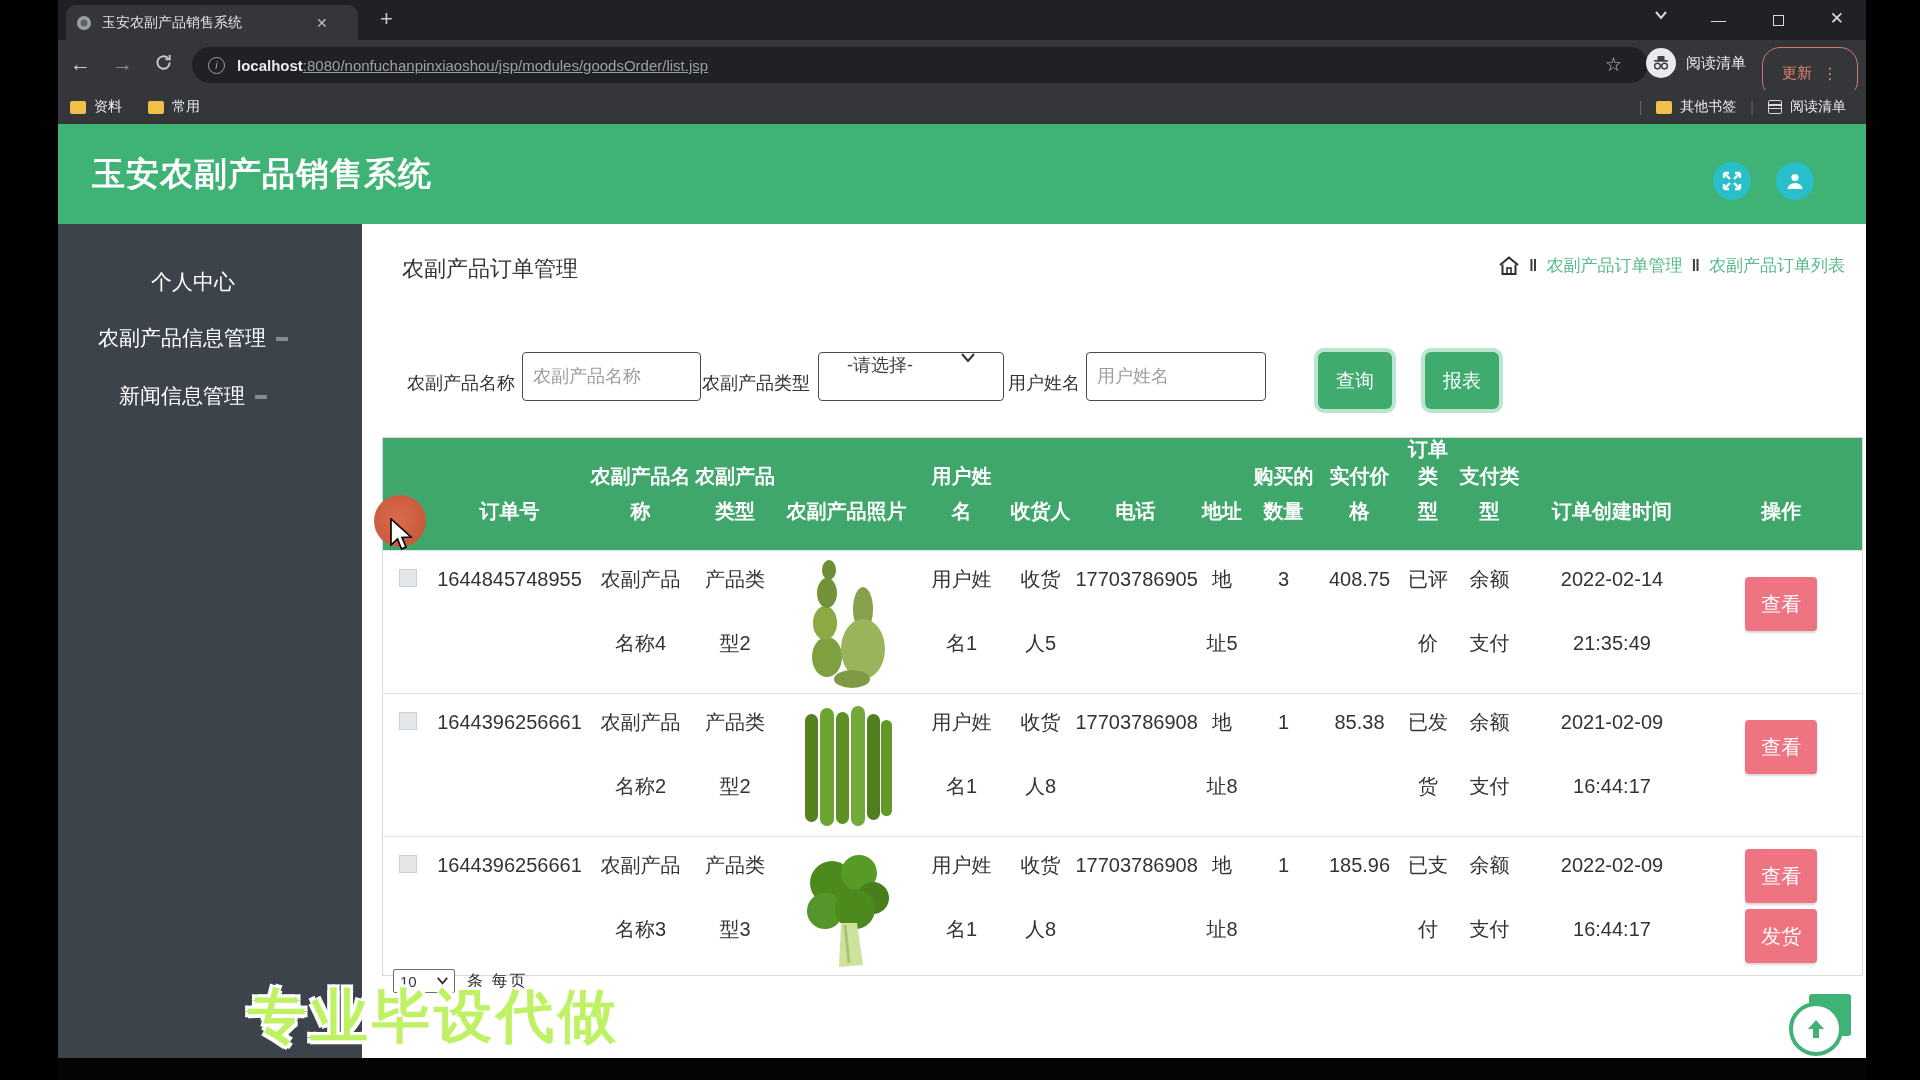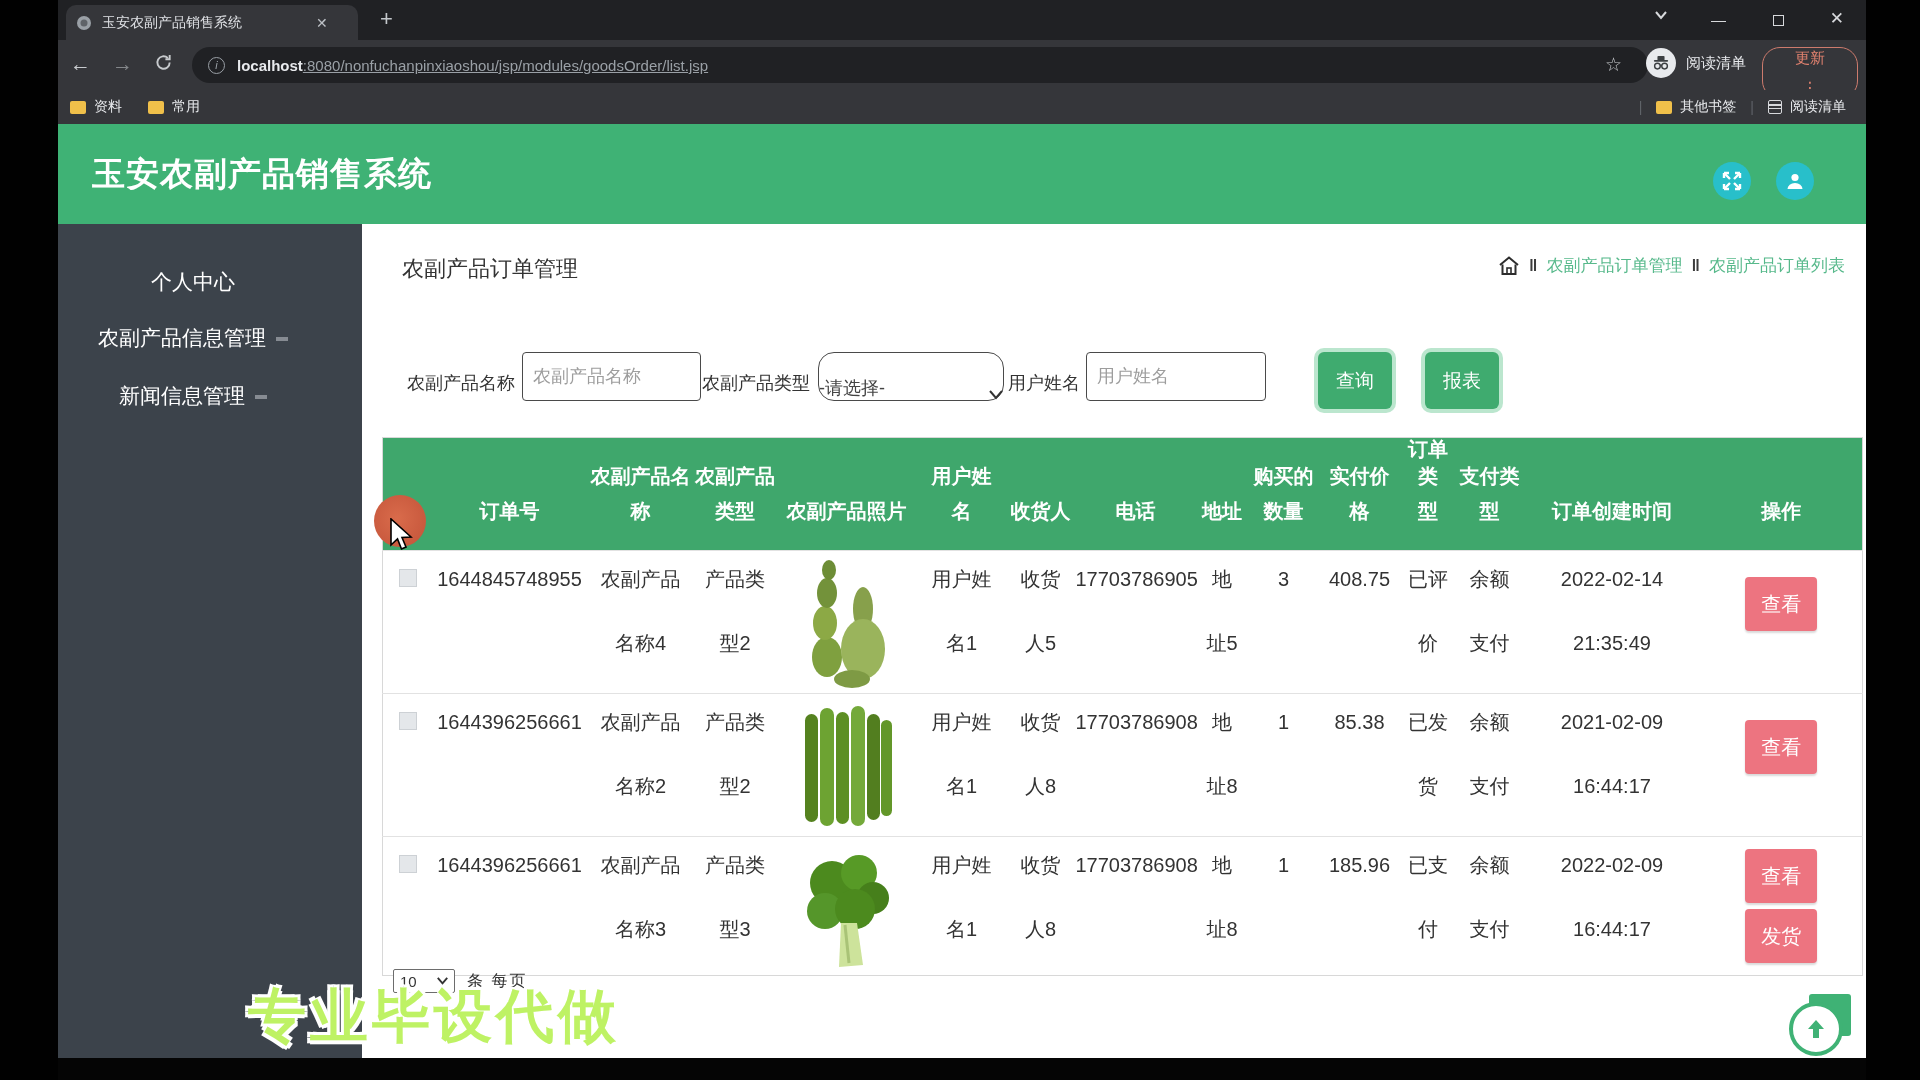--- a/index.html
+++ b/index.html
@@ -29,21 +29,21 @@
            background:var(--chrome-dark);display:flex;align-items:center;padding:0 16px;}
   .info-i{width:17px;height:17px;border:1.5px solid #9aa0a6;border-radius:50%;color:#9aa0a6;
           font-size:11px;display:flex;align-items:center;justify-content:center;font-style:italic;flex:none;}
   #urlpill .host{color:#e8eaed;font-size:15px;font-weight:700;margin-left:12px;}
   #urlpill .rest{color:#9aa0a6;font-size:15px;text-decoration:underline;}
   .star{position:absolute;right:244px;top:13px;color:#c7cacd;font-size:19px;}
   #incog{position:absolute;right:120px;top:8px;display:flex;align-items:center;}
   #incog .badge{width:30px;height:30px;border-radius:50%;background:#e8eaed;display:flex;align-items:center;justify-content:center;}
   #incog .lbl{color:#e8eaed;font-size:15px;margin-left:10px;}
   #updatepill{position:absolute;right:8px;top:7px;width:96px;height:52px;border:1.5px solid #cd7b6d;
-              border-radius:18px;display:flex;align-items:center;justify-content:center;gap:10px;flex-direction:column;}
+              border-radius:18px;display:flex;align-items:center;justify-content:center;gap:10px;}
   #updatepill .u-txt{color:#e2826f;font-size:15px;}
   #updatepill .dots{color:#e2826f;font-size:16px;}
   #bookmarks{left:58px;top:90px;width:1808px;height:34px;background:var(--chrome-mid);
              display:flex;align-items:center;padding:0 12px;color:#e8eaed;font-size:14px;}
   .bk-folder{display:inline-block;width:16px;height:13px;background:var(--bookmark-yellow);border-radius:2px;margin-right:8px;}
   .bk-item{display:flex;align-items:center;margin-right:26px;}
   .bk-spacer{flex:1;}
   .bk-sep{color:#5f6368;margin:0 14px;}
   .rl-icon{display:inline-block;width:14px;height:14px;border:1.5px solid #d7d9dc;border-radius:2px;margin-right:8px;
            background:linear-gradient(#0000 3px,#d7d9dc 3px,#d7d9dc 4.5px,#0000 4.5px,#0000 7px,#d7d9dc 7px,#d7d9dc 8.5px,#0000 8.5px);}
@@ -61,22 +61,22 @@
 
   #pagetitle{left:344px;top:130px;font-size:22px;color:#333;}
   #breadcrumb{left:1440px;top:130px;display:flex;align-items:center;gap:9px;font-size:17px;}
   #breadcrumb .sep{color:#3c3c3c;font-weight:700;}
   #breadcrumb .link{color:var(--breadcrumb-green);}
 
   .f-label{position:absolute;top:247px;font-size:18px;color:#333;}
   .f-input{position:absolute;top:228px;height:49px;border:1px solid #4a4a4a;border-radius:4px;
            background:#fff;font-size:18px;color:#333;padding:0 10px;font-family:inherit;}
   .f-input::placeholder{color:#9d9d9d;}
-  #sel-type{position:absolute;left:760px;top:228px;width:186px;height:49px;border:1px solid #4a4a4a;border-radius:16px;
-            display:flex;align-items:flex-end;padding:0 0;font-size:18px;color:#444;justify-content:space-between;}
+  #sel-type{position:absolute;left:760px;top:228px;width:186px;height:49px;border:1px solid #4a4a4a;border-radius:4px;
+            display:flex;align-items:flex-start;padding:0 28px;font-size:18px;color:#444;justify-content:space-between;}
   .g-btn{position:absolute;top:228px;width:74px;height:57px;background:var(--button-green);border:none;border-radius:6px;
          color:#fff;font-size:19px;box-shadow:0 0 0 4px rgba(120,205,158,.5);font-family:inherit;}
 
   
   #ordertable{position:absolute;left:324px;top:313px;width:1480px;border-collapse:collapse;table-layout:fixed;
               border:1px solid #d8d8d8;}
   #ordertable thead tr{background:var(--table-header-green);height:113px;}
   #ordertable th{vertical-align:top;color:#fff;font-size:20px;font-weight:700;padding:0;}
   .hl1{height:52px;display:flex;align-items:flex-end;justify-content:center;}
   .hl2{height:40px;display:flex;align-items:flex-start;justify-content:center;padding-top:8px;}

